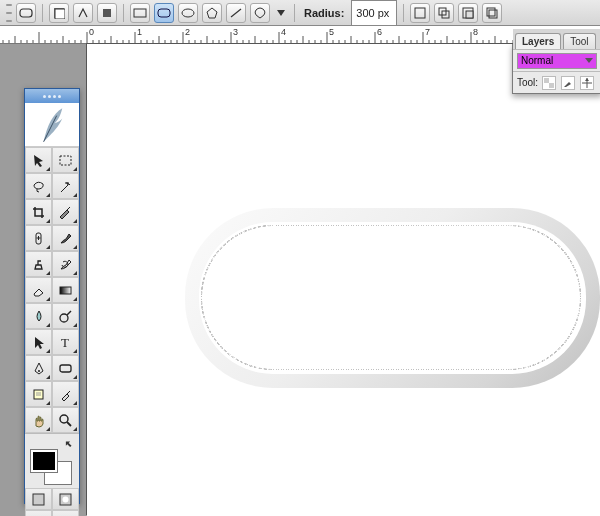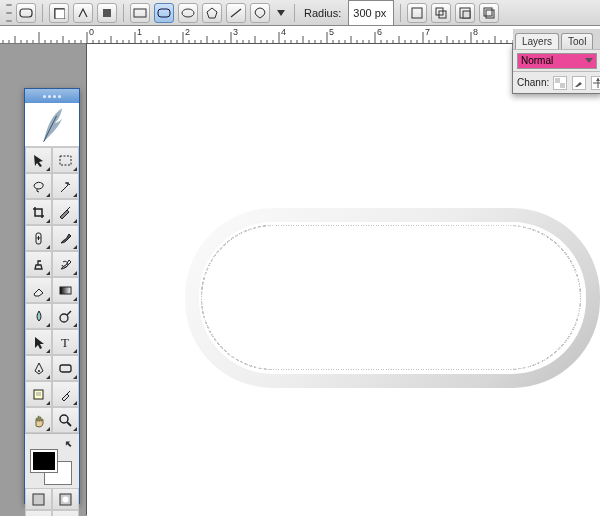--- a/index.html
+++ b/index.html
@@ -4,21 +4,21 @@
 <style>
 html,body{margin:0;padding:0;font-family:Tahoma,Arial,sans-serif;font-size:11px;background:#9c9c9c;width:600px;height:516px;overflow:hidden;}
 *{box-sizing:border-box;}
 .app{position:relative;width:600px;height:516px;}
 .optbar{position:absolute;left:0;top:0;width:600px;height:26px;background:linear-gradient(#eaeaea,#d5d5d5);border-bottom:1px solid #888;display:flex;align-items:center;padding:0 6px;gap:4px;}
 .optbar .grip{width:6px;height:18px;display:flex;flex-direction:column;justify-content:space-between;}
 .optbar .grip span{height:2px;background:#999;border-radius:1px;}
 .tbtn{width:20px;height:20px;border:1px solid #aaa;border-radius:3px;background:linear-gradient(#fefefe,#dcdcdc);display:flex;align-items:center;justify-content:center;}
 .tbtn.sel{background:linear-gradient(#cde3f8,#9fc4eb);border-color:#5a88bb;}
 .sep{width:1px;height:18px;background:#aaa;margin:0 2px;}
-.lbl{color:#222;font-size:11px;margin:16px 3px;}
+.lbl{color:#222;font-size:11px;margin:16px 3px;font-weight:bold;}
 .radinput{width:46px;height:18px;background:#fff;border:1px solid #888;padding:12px 4px;display:flex;align-items:center;font-size:11px;color:#222;}
 .ruler-h{position:absolute;left:0;top:26px;width:600px;height:18px;background:#fff;border-bottom:1px solid #777;overflow:hidden;}
 .canvaswin{position:absolute;left:87px;top:44px;width:513px;height:472px;background:#fff;box-shadow:-1px -1px 0 #555;}
 
 .toolbox{position:absolute;left:24px;top:88px;width:56px;height:416px;background:#e9e9e9;border:1px solid #2a5a9a;box-shadow:0 2px 6px rgba(0,0,0,.35);}
 .toolbox .title{height:14px;background:linear-gradient(#9bbfe6,#5f95d5);display:flex;align-items:center;justify-content:center;gap:2px;}
 .toolbox .title span{width:3px;height:3px;background:#fff;border-radius:50%;opacity:.8;}
 .toolbox .feather{height:44px;background:#fff;display:flex;align-items:center;justify-content:center;border-bottom:1px solid #ccc;}
 .feather svg{width:28px;height:38px;}
 .tools{display:grid;grid-template-columns:1fr 1fr;}
@@ -29,23 +29,23 @@
 .sw-fg{position:absolute;left:0;top:0;width:26px;height:22px;background:#000;border:2px solid #fff;box-shadow:0 0 0 1px #777;}
 .sw-bg{position:absolute;right:0;bottom:0;width:26px;height:22px;background:#fff;border:2px solid #fff;box-shadow:0 0 0 1px #777;}
 .swaprow{display:flex;justify-content:flex-end;}
 .swaprow svg{width:10px;height:10px;}
 .modebtns{display:grid;grid-template-columns:1fr 1fr;}
 .mbtn{height:22px;border:1px solid #c8c8c8;background:linear-gradient(#f0f0f0,#dcdcdc);display:flex;align-items:center;justify-content:center;}
 
 .layersPanel{position:absolute;right:-2px;top:44px;width:90px;background:#e7e7e7;border:1px solid #7a7a7a;box-shadow:0 3px 6px rgba(0,0,0,.35);}
 .layersPanel .tabs{height:20px;display:flex;align-items:flex-end;background:#d6d6d6;padding:0 2px;gap:2px;position:relative;top:-16px;margin-bottom:-16px;}
 .tab{padding:2px 6px;font-size:10px;background:linear-gradient(#f4f4f4,#e0e0e0);border:1px solid #999;border-bottom:none;border-radius:3px 3px 0 0;color:#333;}
-.tab.active{font-weight:normal;background:#f0f0f0;}
+.tab.active{font-weight:bold;background:#f0f0f0;}
 .lrow{height:22px;border-top:1px solid #bbb;display:flex;align-items:center;padding:0 4px;gap:4px;background:#eaeaea;}
-.select{flex:1;height:16px;background:#ec4899;border:1px solid #999;font-size:10px;padding:0 3px;display:flex;align-items:center;justify-content:space-between;}
+.select{flex:1;height:16px;background:#d946ef;border:1px solid #999;font-size:10px;padding:0 3px;display:flex;align-items:center;justify-content:space-between;}
 .select .caret{width:0;height:0;border-left:4px solid transparent;border-right:4px solid transparent;border-top:5px solid #555;}
 .lockicons{display:flex;align-items:center;gap:5px;}
 .ic16{width:14px;height:14px;border:1px solid #bbb;background:#fff;display:flex;align-items:center;justify-content:center;}
 .tooltip{position:absolute;background:#ffffe1;border:1px solid #000;padding:1px 4px;font-size:11px;color:#000;white-space:nowrap;}
 
 .shape-outer{position:absolute;border-radius:88px;background:linear-gradient(135deg,#fbfbfb 0%,#eeeeee 45%,#d6d6d6 80%,#bfbfbf 100%);}
 .shape-inner{position:absolute;inset:14px;border-radius:74px;background:#fff;}
 .marquee{position:absolute;border:1px dashed #000;border-radius:74px;}
 .marquee::after{content:"";position:absolute;inset:-1px;border:1px dashed #fff;border-radius:74px;}
 </style>
@@ -630,21 +630,21 @@
     <div class="tab active"><span>Layers</span></div>
     <div class="tab"><span>Tool</span></div>
   </div>
   <div class="lrow">
     <div class="select">
       <span>Normal</span>
       <span class="caret"></span>
     </div>
   </div>
   <div class="lrow">
-    <span style="font-size:10px;color:#222">Chann:</span>
+    <span style="font-size:10px;color:#222">Tool:</span>
     <div class="lockicons">
       <div class="ic16">
             <svg width="10" height="10">
               <rect width="10" height="10" fill="#fff"></rect>
               <rect width="5" height="5" fill="#ccc"></rect>
               <rect x="5" y="5" width="5" height="5" fill="#ccc"></rect>
             </svg>
           </div>
       <div class="ic16">
             <svg width="10" height="10">

